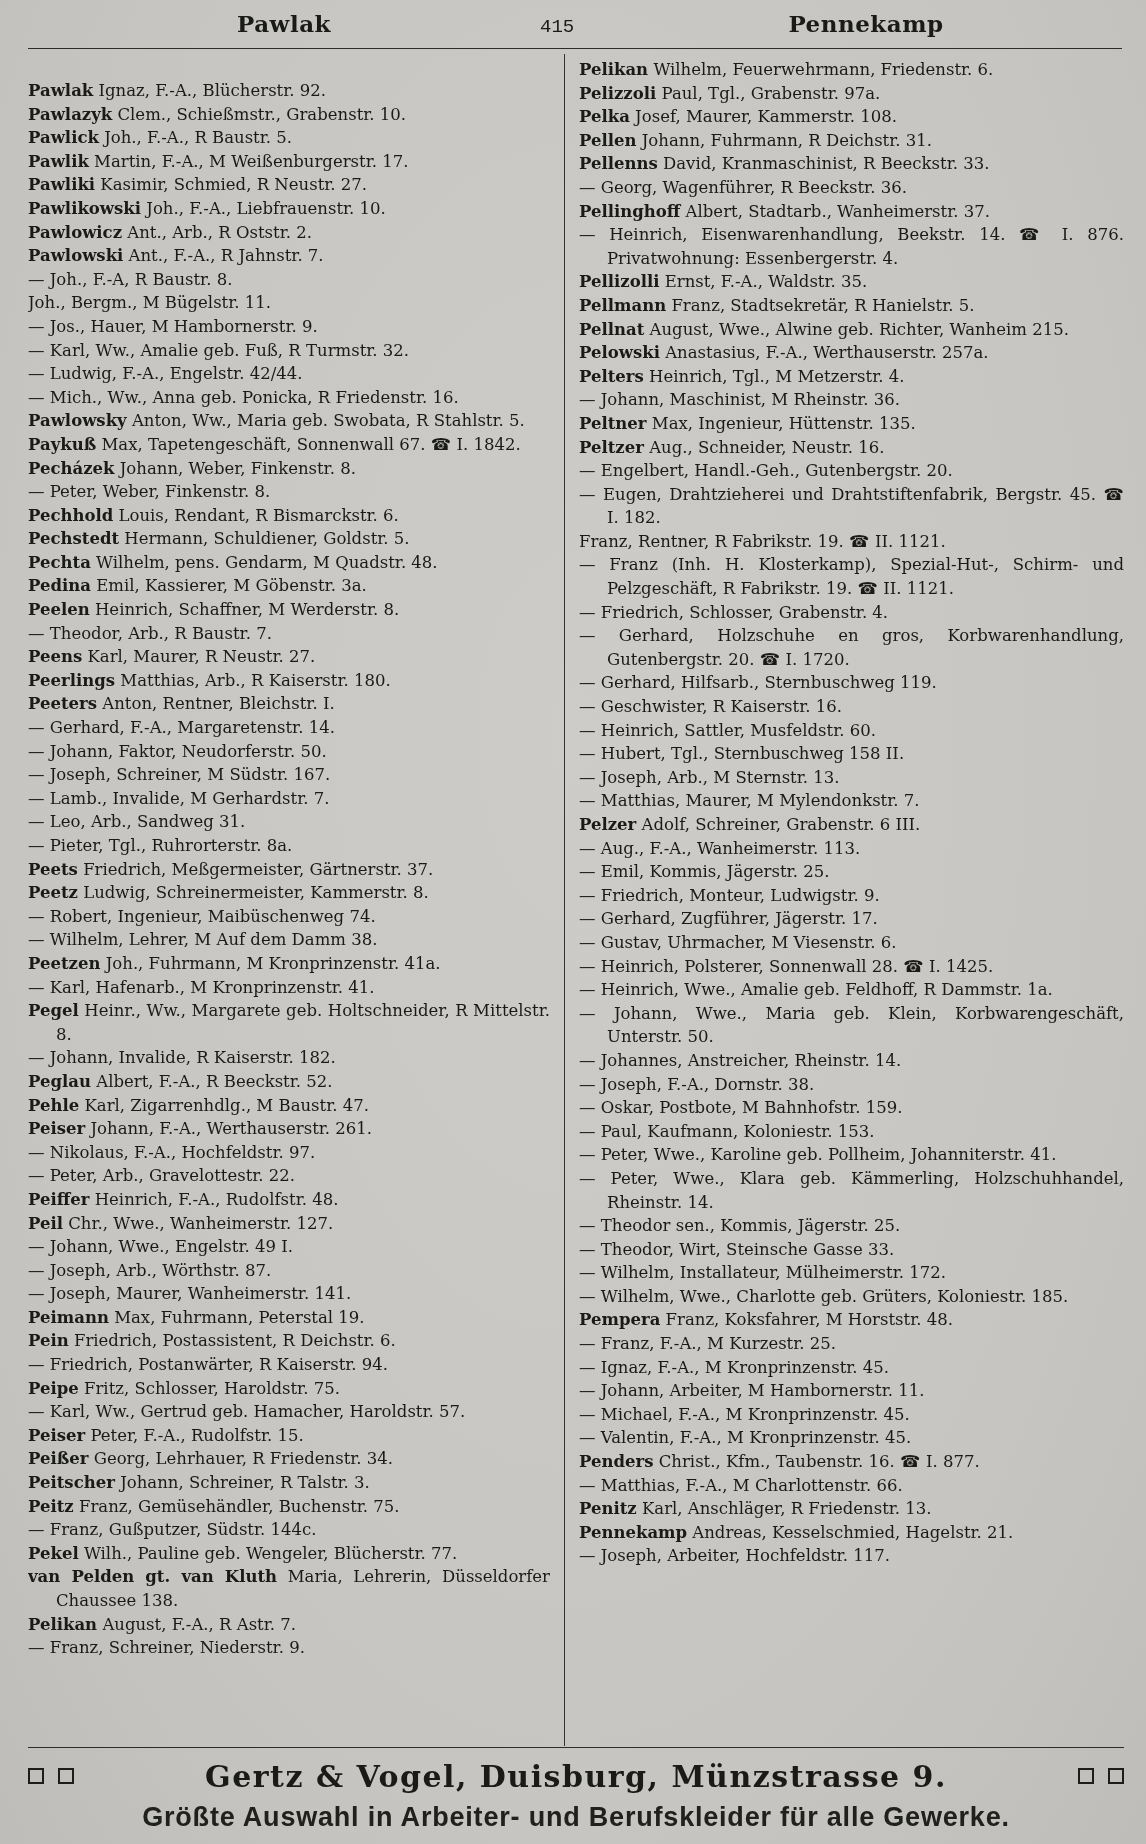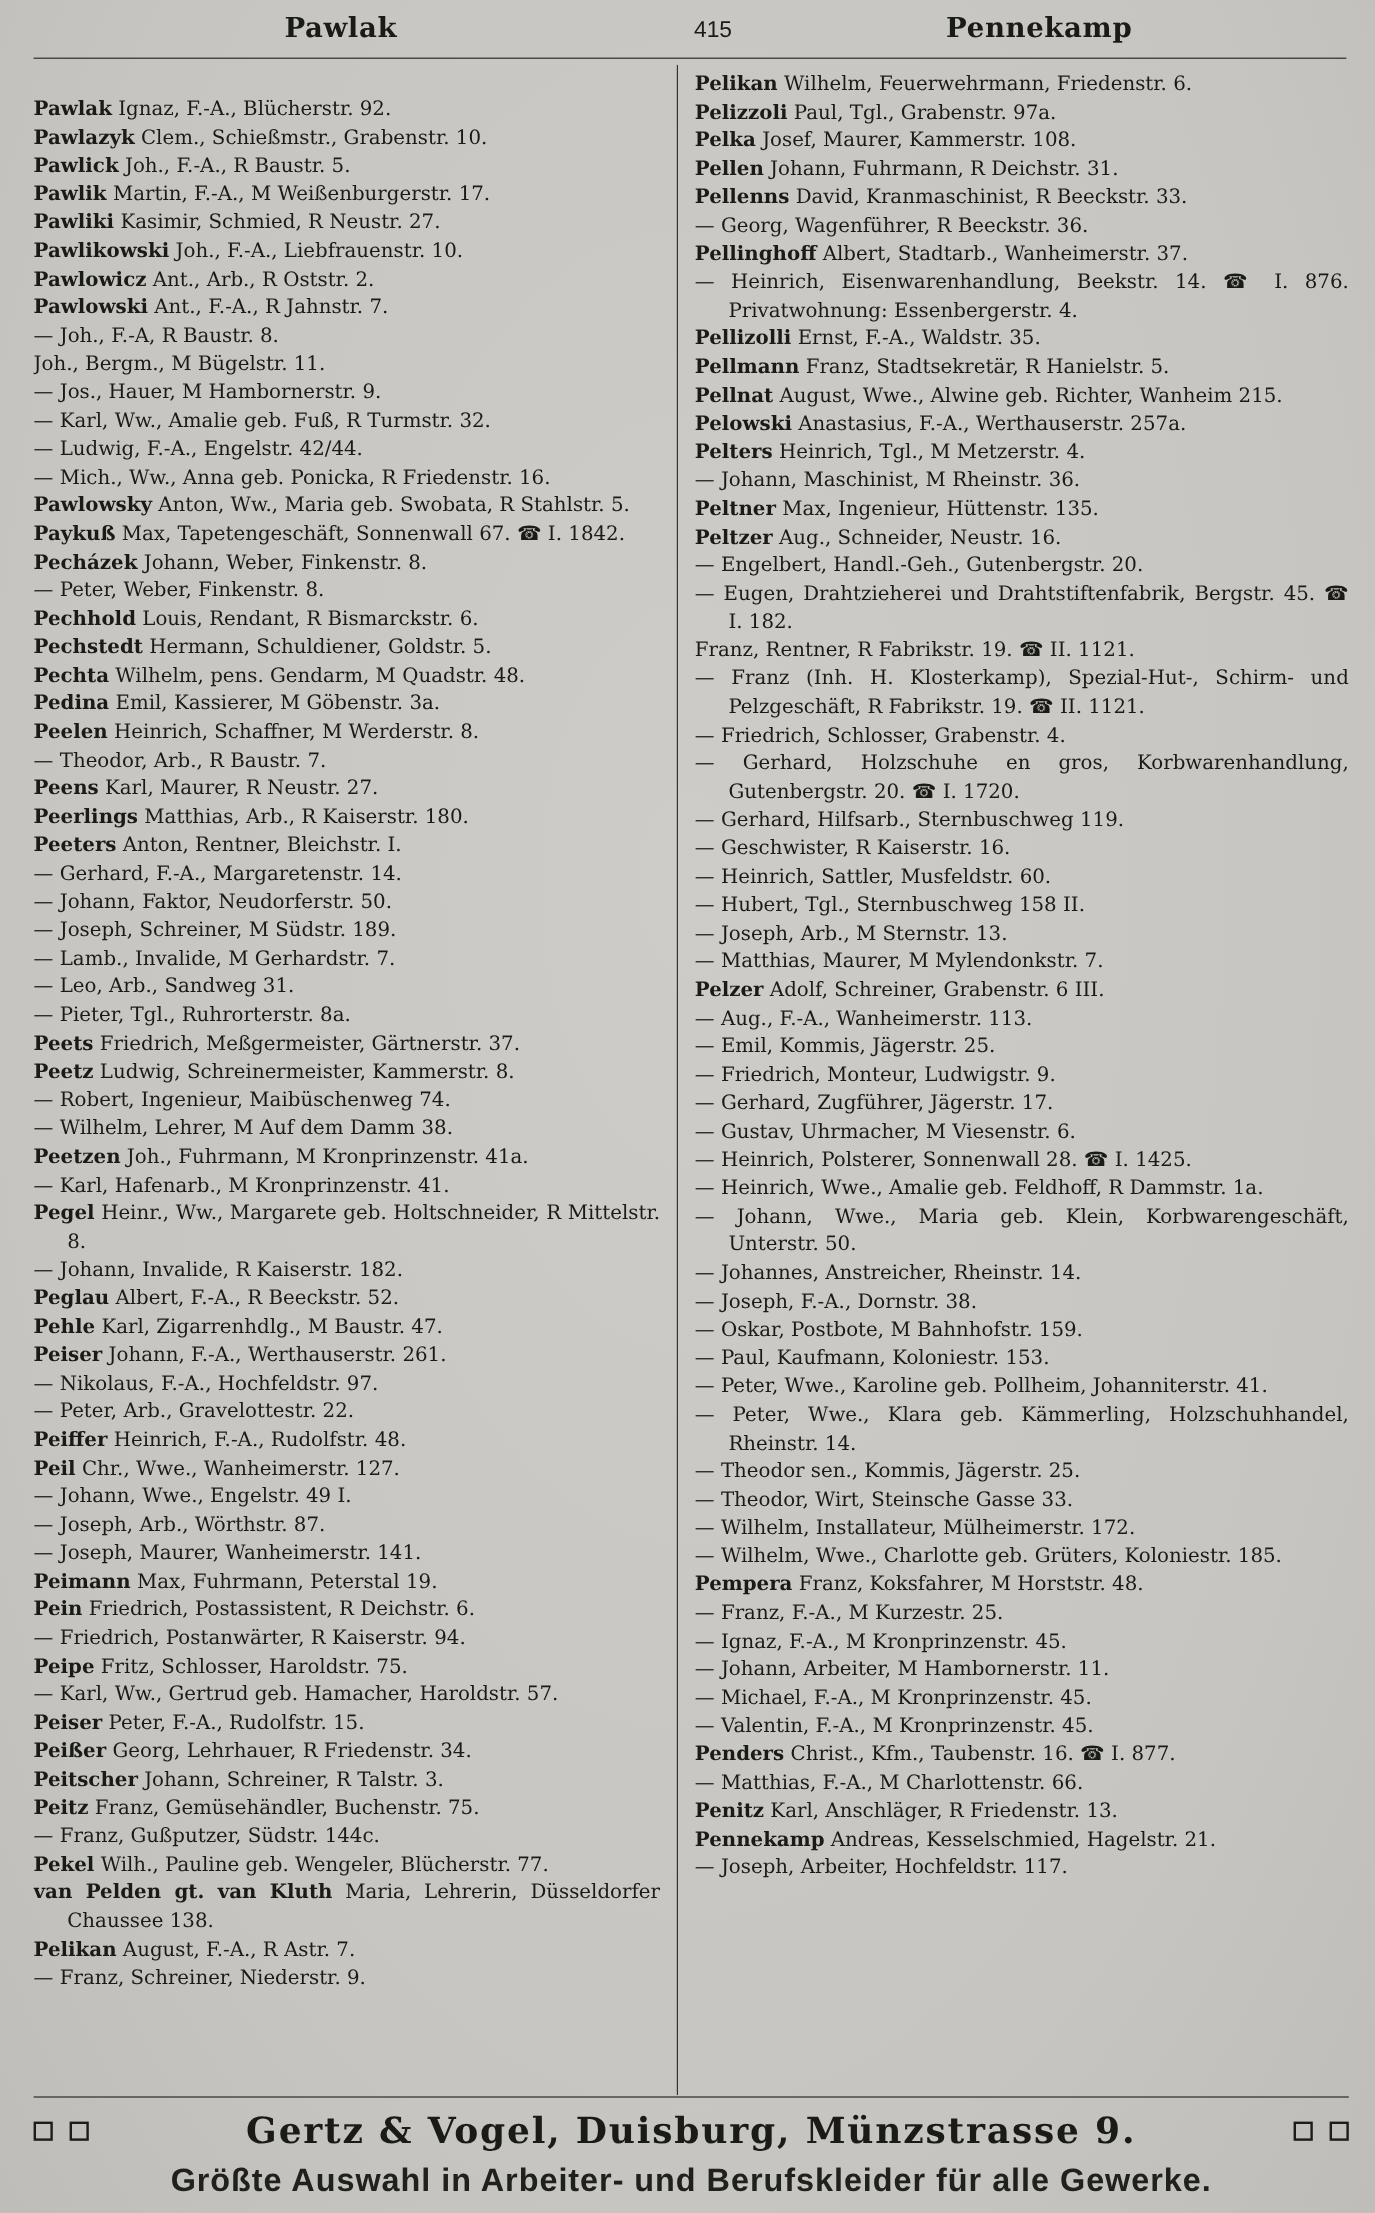--- a/index.html
+++ b/index.html
@@ -17,21 +17,21 @@
   
   .header{
     position:absolute;top:10px;left:28px;right:24px;height:36px;
     display:flex;align-items:baseline;
   }
   .running-head{
     flex:1;text-align:center;
     font-weight:700;font-size:23px;letter-spacing:.5px;
   }
   .page-num{
-    width:70px;text-align:right;font-size:19px;font-family:Liberation Sans, sans-serif;
+    width:70px;text-align:left;font-size:19px;font-family:Liberation Mono, monospace;
   }
   .header-rule{
     position:absolute;top:48px;left:28px;right:24px;height:0;
     border-top:1.5px solid #2c2c29;
   }
   
   .main{
     position:absolute;top:54px;left:28px;right:22px;bottom:98px;
     display:flex;overflow:hidden;
   }
@@ -104,21 +104,21 @@
         <div class="entry"><span class="nm">Pechstedt</span> <span>Hermann, Schuldiener, Goldstr. 5.</span></div>
         <div class="entry"><span class="nm">Pechta</span> <span>Wilhelm, pens. Gendarm, M Quadstr. 48.</span></div>
         <div class="entry"><span class="nm">Pedina</span> <span>Emil, Kassierer, M Göbenstr. 3a.</span></div>
         <div class="entry"><span class="nm">Peelen</span> <span>Heinrich, Schaffner, M Werderstr. 8.</span></div>
         <div class="entry"><span>— Theodor, Arb., R Baustr. 7.</span></div>
         <div class="entry"><span class="nm">Peens</span> <span>Karl, Maurer, R Neustr. 27.</span></div>
         <div class="entry"><span class="nm">Peerlings</span> <span>Matthias, Arb., R Kaiserstr. 180.</span></div>
         <div class="entry"><span class="nm">Peeters</span> <span>Anton, Rentner, Bleichstr. I.</span></div>
         <div class="entry"><span>— Gerhard, F.-A., Margaretenstr. 14.</span></div>
         <div class="entry"><span>— Johann, Faktor, Neudorferstr. 50.</span></div>
-        <div class="entry"><span>— Joseph, Schreiner, M Südstr. 189.</span></div>
+        <div class="entry"><span>— Joseph, Schreiner, M Südstr. 167.</span></div>
         <div class="entry"><span>— Lamb., Invalide, M Gerhardstr. 7.</span></div>
         <div class="entry"><span>— Leo, Arb., Sandweg 31.</span></div>
         <div class="entry"><span>— Pieter, Tgl., Ruhrorterstr. 8a.</span></div>
         <div class="entry"><span class="nm">Peets</span> <span>Friedrich, Meßgermeister, Gärtnerstr. 37.</span></div>
         <div class="entry"><span class="nm">Peetz</span> <span>Ludwig, Schreinermeister, Kammerstr. 8.</span></div>
         <div class="entry"><span>— Robert, Ingenieur, Maibüschenweg 74.</span></div>
         <div class="entry"><span>— Wilhelm, Lehrer, M Auf dem Damm 38.</span></div>
         <div class="entry"><span class="nm">Peetzen</span> <span>Joh., Fuhrmann, M Kronprinzenstr. 41a.</span></div>
         <div class="entry"><span>— Karl, Hafenarb., M Kronprinzenstr. 41.</span></div>
         <div class="entry"><span class="nm">Pegel</span> <span>Heinr., Ww., Margarete geb. Holtschneider, R Mittelstr. 8.</span></div>

